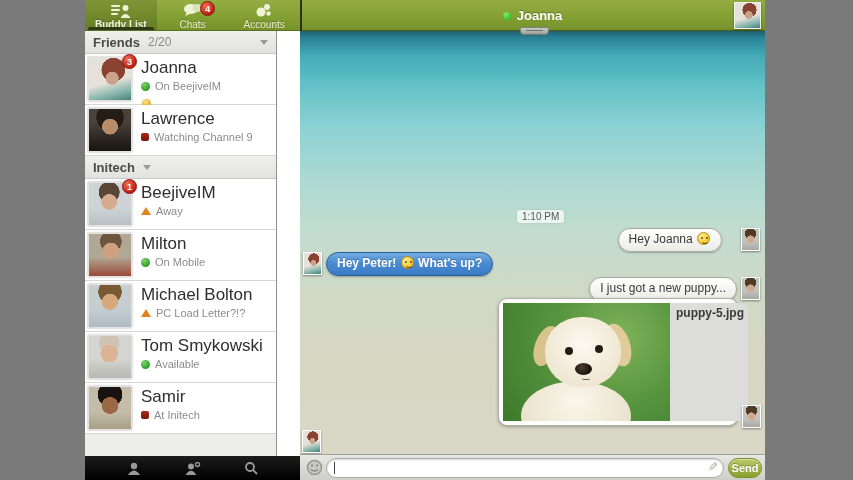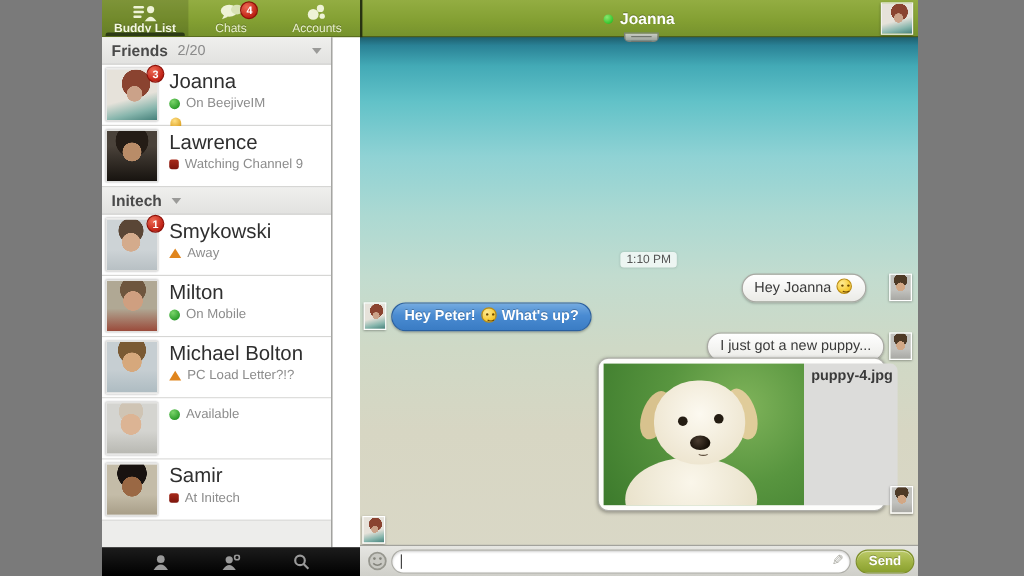--- a/index.html
+++ b/index.html
@@ -146,21 +146,21 @@
       background:linear-gradient(180deg,#e6e6e2,#cfcfc9); border-top:1px solid #a2a29c;
       display:flex; align-items:center; padding:0 3px; }
   .emoji-btn { width:17px; height:17px; margin:0 3px; cursor:pointer; flex:0 0 auto; }
   .chat-input-wrap { position:relative; flex:1; height:20px; margin-right:4px; }
   .chat-input { width:100%; height:20px; border:1px solid #adada7; border-radius:11px;
       background:#fff; box-shadow:inset 0 1px 2px rgba(0,0,0,.18); padding:0 18px 0 8px;
       font-size:12px; outline:none; }
   .caret { position:absolute; left:8px; top:4px; width:1px; height:12px; background:#444; }
   .pencil-icon { position:absolute; right:6px; top:2px; font-size:12px; color:#a8a8a0;
       transform:scaleX(-1); pointer-events:none; }
-  .send-btn { flex:0 0 auto; width:49px; height:20px; border-radius:11px;
+  .send-btn { flex:0 0 auto; width:34px; height:20px; border-radius:11px;
       background:linear-gradient(180deg,#bcca69 0%,#9fb243 55%,#8aa02f 100%);
       border:1px solid #7d8f2a; color:#fff; font-size:11px; font-weight:bold;
       text-shadow:0 -1px 0 rgba(0,0,0,.25); display:flex; align-items:center;
       justify-content:center; cursor:pointer; box-shadow:inset 0 1px 0 rgba(255,255,255,.4); }
 
   
   .av-joanna { background:
       radial-gradient(circle at 55% 48%, #cba289 0 20%, rgba(0,0,0,0) 21%),
       radial-gradient(circle at 58% 28%, #8a4330 0 30%, rgba(0,0,0,0) 31%),
       linear-gradient(165deg,#e6e2da 0 55%, #86b5ac 80%, #45807a 100%); }
@@ -274,21 +274,21 @@
   <div class="group-header">
     <span class="gname">Initech</span>
     <span class="gchev"></span>
   </div>
 
   <div class="row">
     <div class="avatar av-lumbergh">
       <span class="badge" style="display: flex;">1</span>
     </div>
     <div class="meta">
-      <div class="bname">Smykowski</div>
+      <div class="bname">BeejiveIM</div>
       <div class="bstatus">
         <span class="pres p-away"></span>
         <span class="stext">Away</span>
       </div>
 
     </div>
   </div>
 
   <div class="row">
     <div class="avatar av-milton">
@@ -316,20 +316,21 @@
       </div>
 
     </div>
   </div>
 
   <div class="row">
     <div class="avatar av-tom">
       
     </div>
     <div class="meta">
+      <div class="bname">Tom Smykowski</div>
       <div class="bstatus">
         <span class="pres p-online"></span>
         <span class="stext">Available</span>
       </div>
 
     </div>
   </div>
 
   <div class="row">
     <div class="avatar av-samir">
@@ -412,21 +413,21 @@
           <div class="p-ear-l"></div>
             <div class="p-ear-r"></div>
           <div class="p-body"></div>
             <div class="p-head"></div>
           <div class="p-eye-l"></div>
             <div class="p-eye-r"></div>
           <div class="p-nose"></div>
             <div class="p-mouth"></div>
         </div>
         <div class="img-right">
-          <div class="img-label">puppy-4.jpg</div>
+          <div class="img-label">puppy-5.jpg</div>
         </div>
       </div>
       <div class="avatar sm av-peter m4-avatar"></div>
 
       <div class="msg m5">
         <div class="avatar sm av-joanna"></div>
       </div>
 
       <div class="inputbar">
         <div class="emoji-btn">

